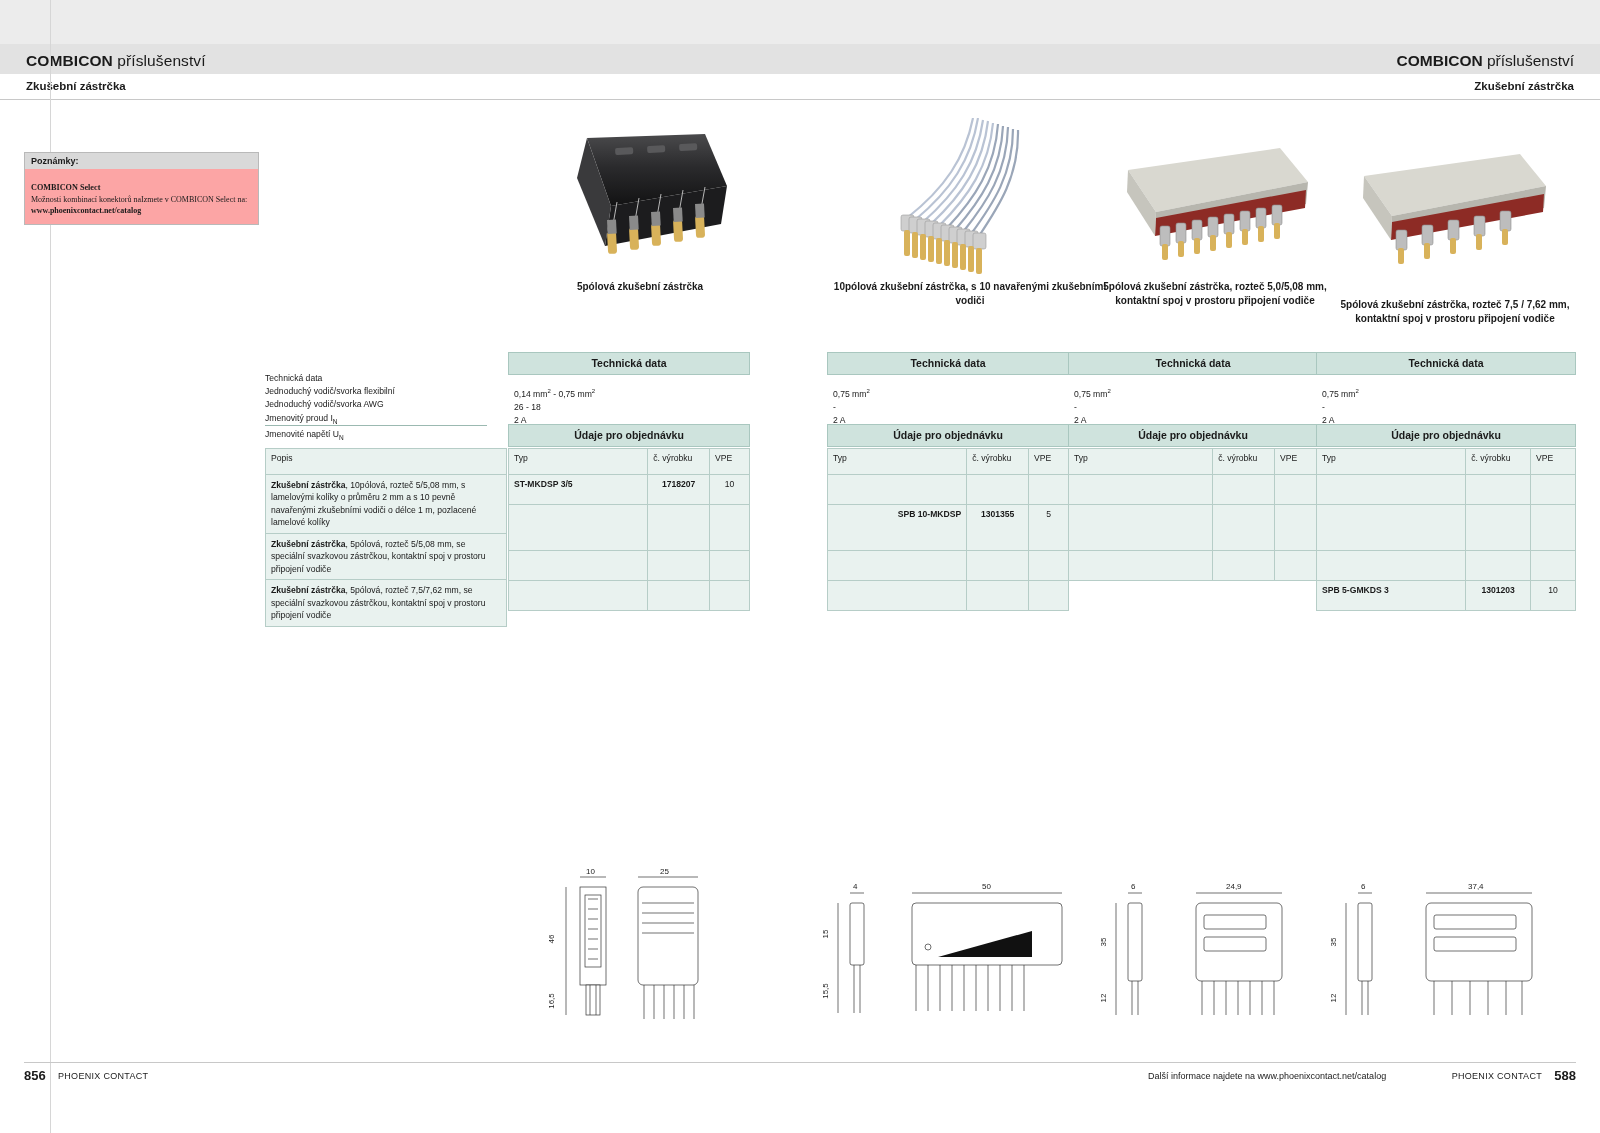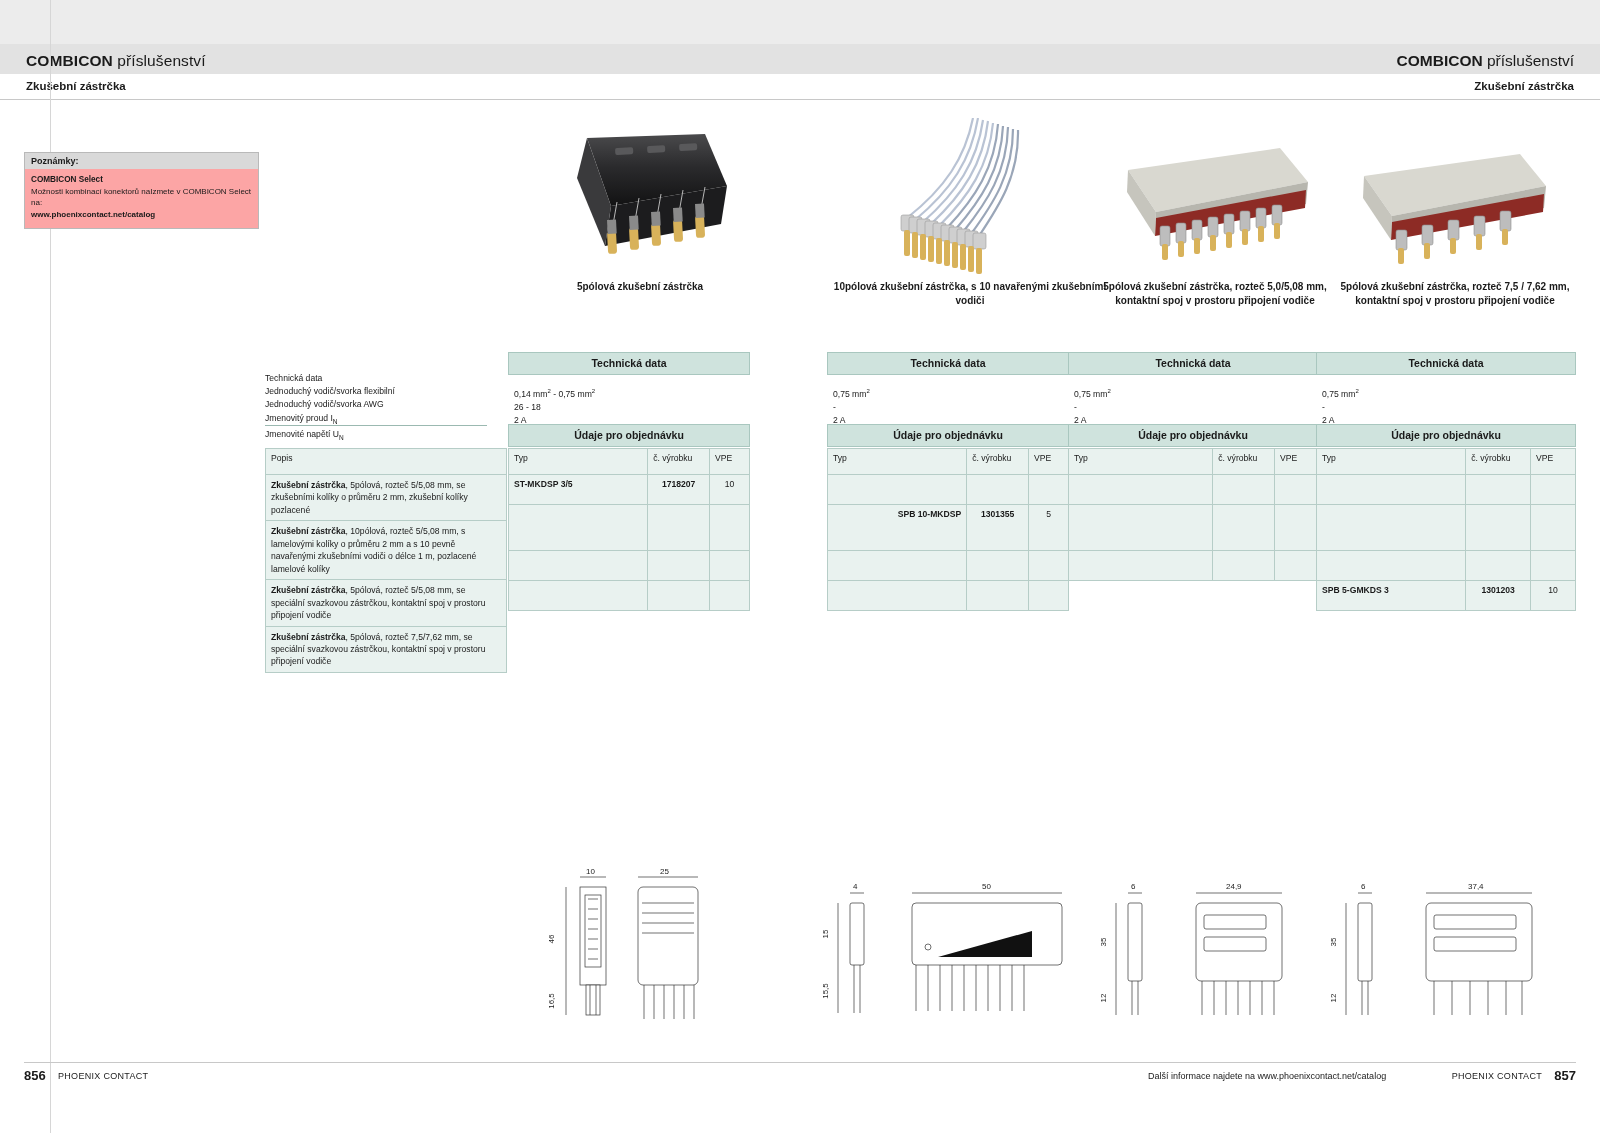--- a/index.html
+++ b/index.html
@@ -51,21 +51,21 @@
     background: #d6d6d6;
   }
   
   .notebox {
     position: absolute; left: 24px; top: 152px; width: 235px;
     border: 1px solid #b9b9b9; background: #fca5a5;
   }
   .notebox .nb-head {
     background: #d9d9d9; padding: 3px 6px; font-size: 9px; font-weight: bold;
   }
-  .notebox .nb-body { padding: 5px 6px 7px 6px; font-size: 8px; line-height: 1.45; }
+  .notebox .nb-body { padding: 13px 6px 7px 6px; font-size: 8px; line-height: 1.45; font-family: Liberation Serif, serif; }
   .notebox .nb-body b { font-size: 8.2px; }
   .notebox .nb-link { font-weight: bold; }
 
   
   .prod { position: absolute; }
   .cap {
     position: absolute; text-align: center; font-size: 10px; font-weight: bold;
     line-height: 1.35;
   }
 
@@ -259,21 +259,21 @@
       </g>
       <g fill="#d8b25a">
         <rect x="58" y="108" width="6" height="16" rx="2"></rect>
         <rect x="84" y="103" width="6" height="16" rx="2"></rect>
         <rect x="110" y="98" width="6" height="16" rx="2"></rect>
         <rect x="136" y="94" width="6" height="16" rx="2"></rect>
         <rect x="162" y="89" width="6" height="16" rx="2"></rect>
       </g>
     </svg>
   </div>
-  <div class="cap" style="left:1330px; top:280px; width:250px;">5pólová zkušební zástrčka, rozteč 7,5 / 7,62 mm, kontaktní spoj v prostoru připojení vodiče</div>
+  <div class="cap" style="left:1330px; top:298px; width:250px;">5pólová zkušební zástrčka, rozteč 7,5 / 7,62 mm, kontaktní spoj v prostoru připojení vodiče</div>
 
   <div class="tbl-head" style="position:absolute; left:508px; top:352px; width:242px;">Technická data</div>
   <div class="tbl-head" style="position:absolute; left:827px; top:352px; width:242px;">Technická data</div>
   <div class="tbl-head" style="position:absolute; left:1068px; top:352px; width:250px;">Technická data</div>
   <div class="tbl-head" style="position:absolute; left:1316px; top:352px; width:260px;">Technická data</div>
 
   <div class="tech-lines" style="left:265px; top:372px; width:240px;">
     <div>Technická data</div>
     <div>Jednoduchý vodič/svorka flexibilní</div>
     <div>Jednoduchý vodič/svorka AWG</div>
@@ -316,23 +316,20 @@
 
   <div class="tbl-head" style="position:absolute; left:508px; top:424px; width:242px;">Údaje pro objednávku</div>
   <div class="tbl-head" style="position:absolute; left:827px; top:424px; width:242px;">Údaje pro objednávku</div>
   <div class="tbl-head" style="position:absolute; left:1068px; top:424px; width:250px;">Údaje pro objednávku</div>
   <div class="tbl-head" style="position:absolute; left:1316px; top:424px; width:260px;">Údaje pro objednávku</div>
 
   <table class="order" style="left:265px; top:448px; width:242px;">
     <tbody>
         <tr>
       <th style="height:26px;">Popis</th>
-    </tr>
-    <tr>
-      <td class="desc-td" style="height:30px;"><b>Zkušební zástrčka</b><span>, 5pólová, rozteč 5/5,08 mm, se zkušebními kolíky o průměru 2 mm, zkušební kolíky pozlacené</span></td>
     </tr>
     <tr>
       <td class="desc-td" style="height:46px;"><b>Zkušební zástrčka</b><span>, 10pólová, rozteč 5/5,08 mm, s lamelovými kolíky o průměru 2 mm a s 10 pevně navařenými zkušebními vodiči o délce 1 m, pozlacené lamelové kolíky</span></td>
     </tr>
     <tr>
       <td class="desc-td" style="height:30px;"><b>Zkušební zástrčka</b><span>, 5pólová, rozteč 5/5,08 mm, se speciální svazkovou zástrčkou, kontaktní spoj v prostoru připojení vodiče</span></td>
     </tr>
     <tr>
       <td class="desc-td" style="height:30px;"><b>Zkušební zástrčka</b><span>, 5pólová, rozteč 7,5/7,62 mm, se speciální svazkovou zástrčkou, kontaktní spoj v prostoru připojení vodiče</span></td>
     </tr>
@@ -541,15 +538,15 @@
       <text class="dim-txt" x="6" y="77" transform="rotate(-90 6 77)" text-anchor="middle">35</text>
       <text class="dim-txt" x="6" y="133" transform="rotate(-90 6 133)" text-anchor="middle">12</text>
     </svg>
   </div>
 
   <div class="footer-rule"></div>
   <div class="pg-left-num">856</div>
   <div class="pg-left-txt">PHOENIX CONTACT</div>
   <div class="pg-center-txt">Další informace najdete na www.phoenixcontact.net/catalog</div>
   <div class="pg-right-txt">PHOENIX CONTACT</div>
-  <div class="pg-right-num">857</div>
+  <div class="pg-right-num">588</div>
 
 </div>
 
 </body></html>

